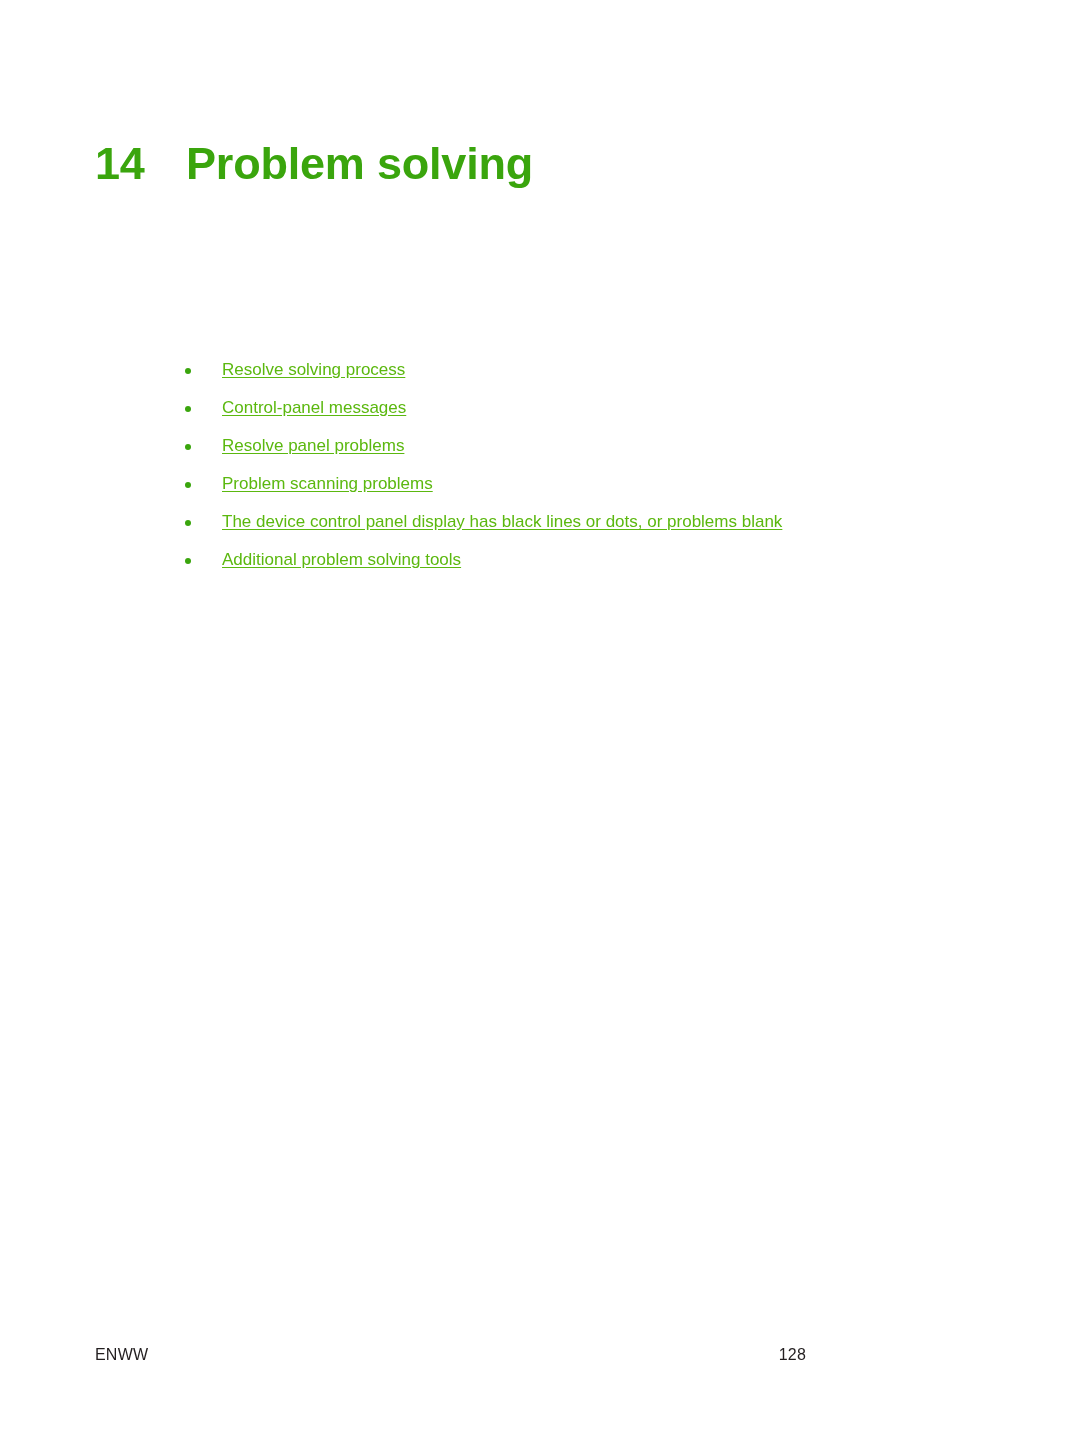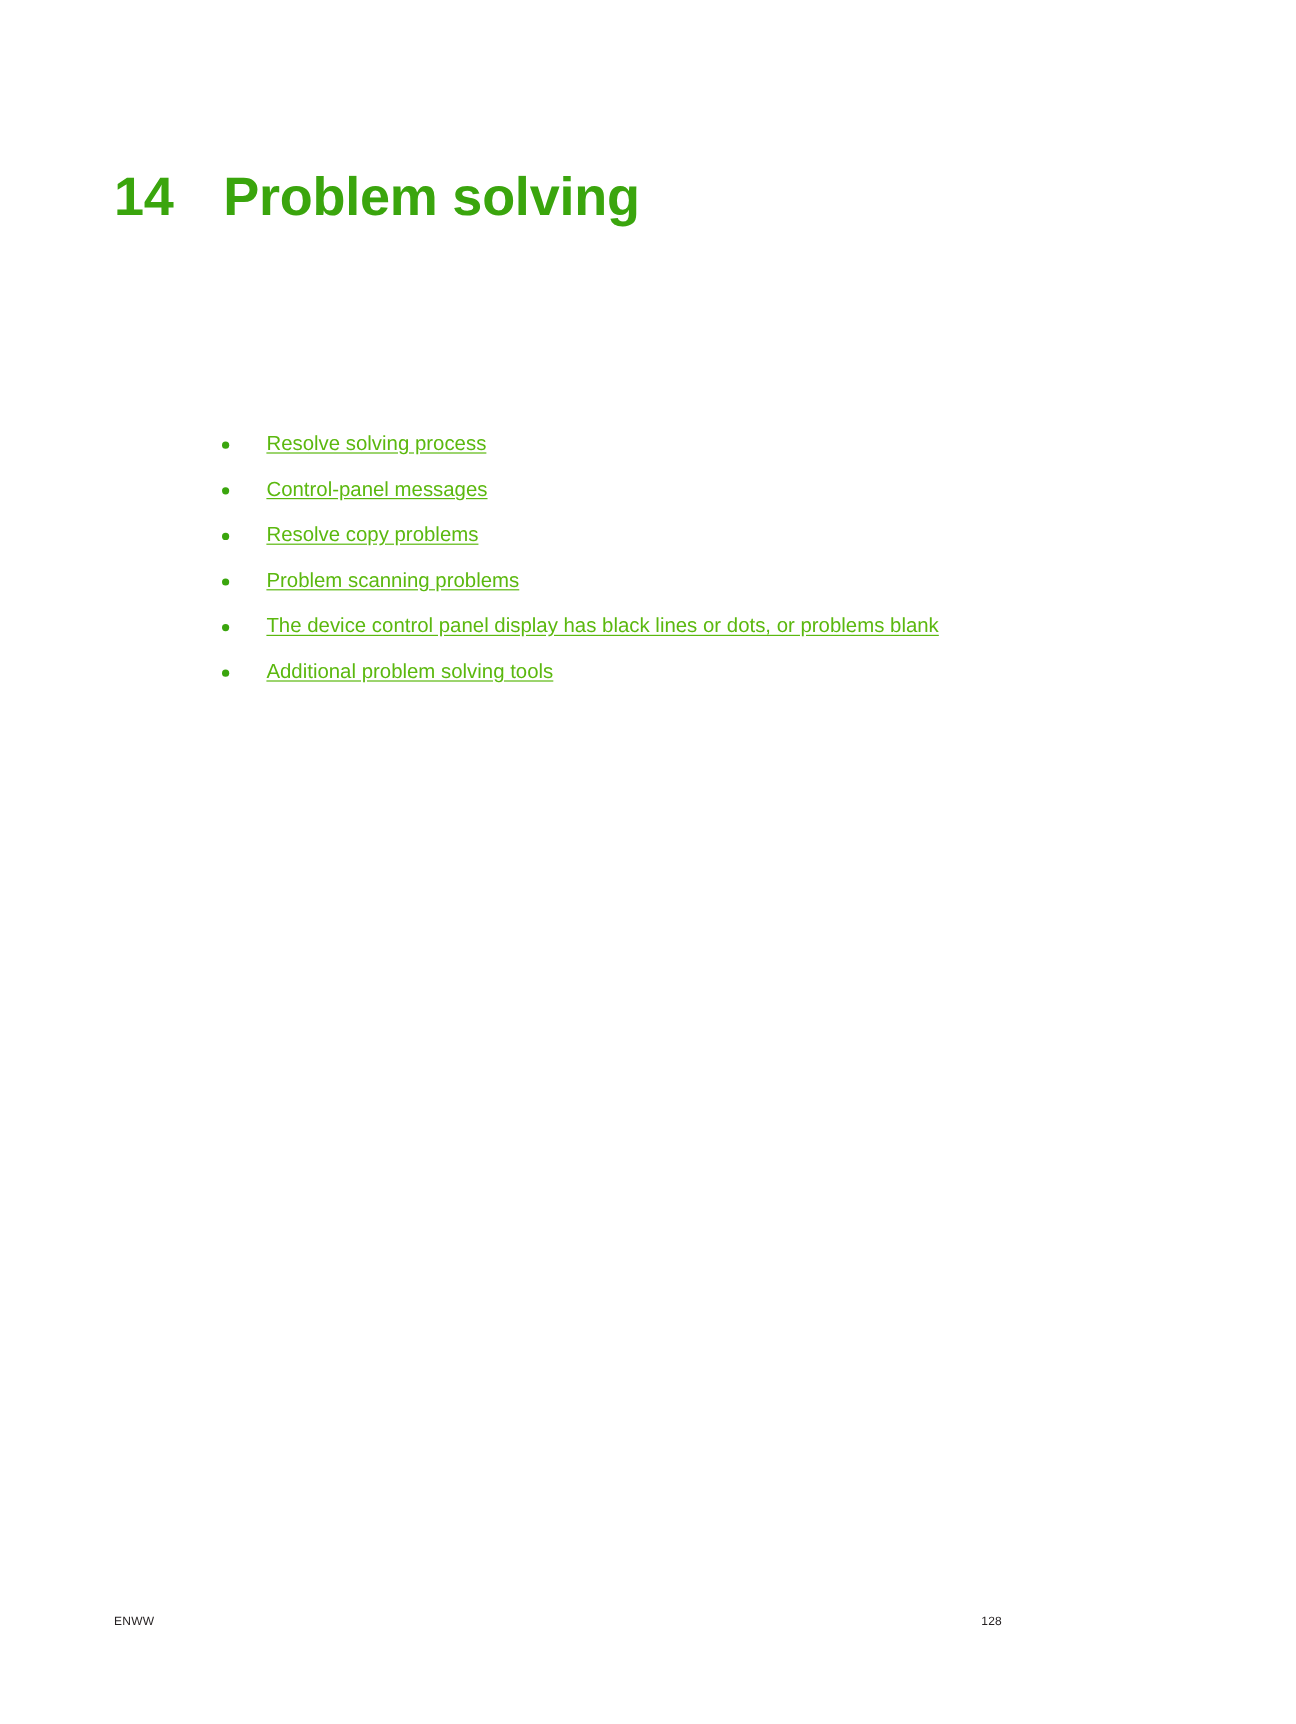--- a/index.html
+++ b/index.html
@@ -14,21 +14,20 @@
     font-family: "Liberation Sans", sans-serif;
     -webkit-font-smoothing: antialiased;
   }
 
   .page {
     position: relative;
     width: 868px;
     height: 1437px;
     background: #ffffff;
     overflow: hidden;
-    padding-left: 29px;
   }
 
   
   .chapter-heading {
     position: absolute;
     left: 95px;
     top: 108px;
     display: flex;
     align-items: baseline;
     color: #3aa50d;
@@ -83,21 +82,21 @@
 
   
   .footer {
     position: absolute;
     left: 95px;
     right: 62px;
     top: 1346px;
     display: flex;
     justify-content: space-between;
     align-items: baseline;
-    font-size: 10px;
+    font-size: 16px;
     color: #231f20;
   }
   .footer-left { letter-spacing: 0.2px; }
   .footer-right { letter-spacing: 0.2px; }
 </style>
 </head>
 <body>
 
 <div class="page">
 
@@ -110,21 +109,21 @@
     <li class="toc-item">
       <span class="toc-bullet"></span>
       <a class="toc-link">Resolve solving process</a>
     </li>
     <li class="toc-item">
       <span class="toc-bullet"></span>
       <a class="toc-link">Control-panel messages</a>
     </li>
     <li class="toc-item">
       <span class="toc-bullet"></span>
-      <a class="toc-link">Resolve copy problems</a>
+      <a class="toc-link">Resolve panel problems</a>
     </li>
     <li class="toc-item">
       <span class="toc-bullet"></span>
       <a class="toc-link">Problem scanning problems</a>
     </li>
     <li class="toc-item">
       <span class="toc-bullet"></span>
       <a class="toc-link">The device control panel display has black lines or dots, or problems blank</a>
     </li>
     <li class="toc-item">

